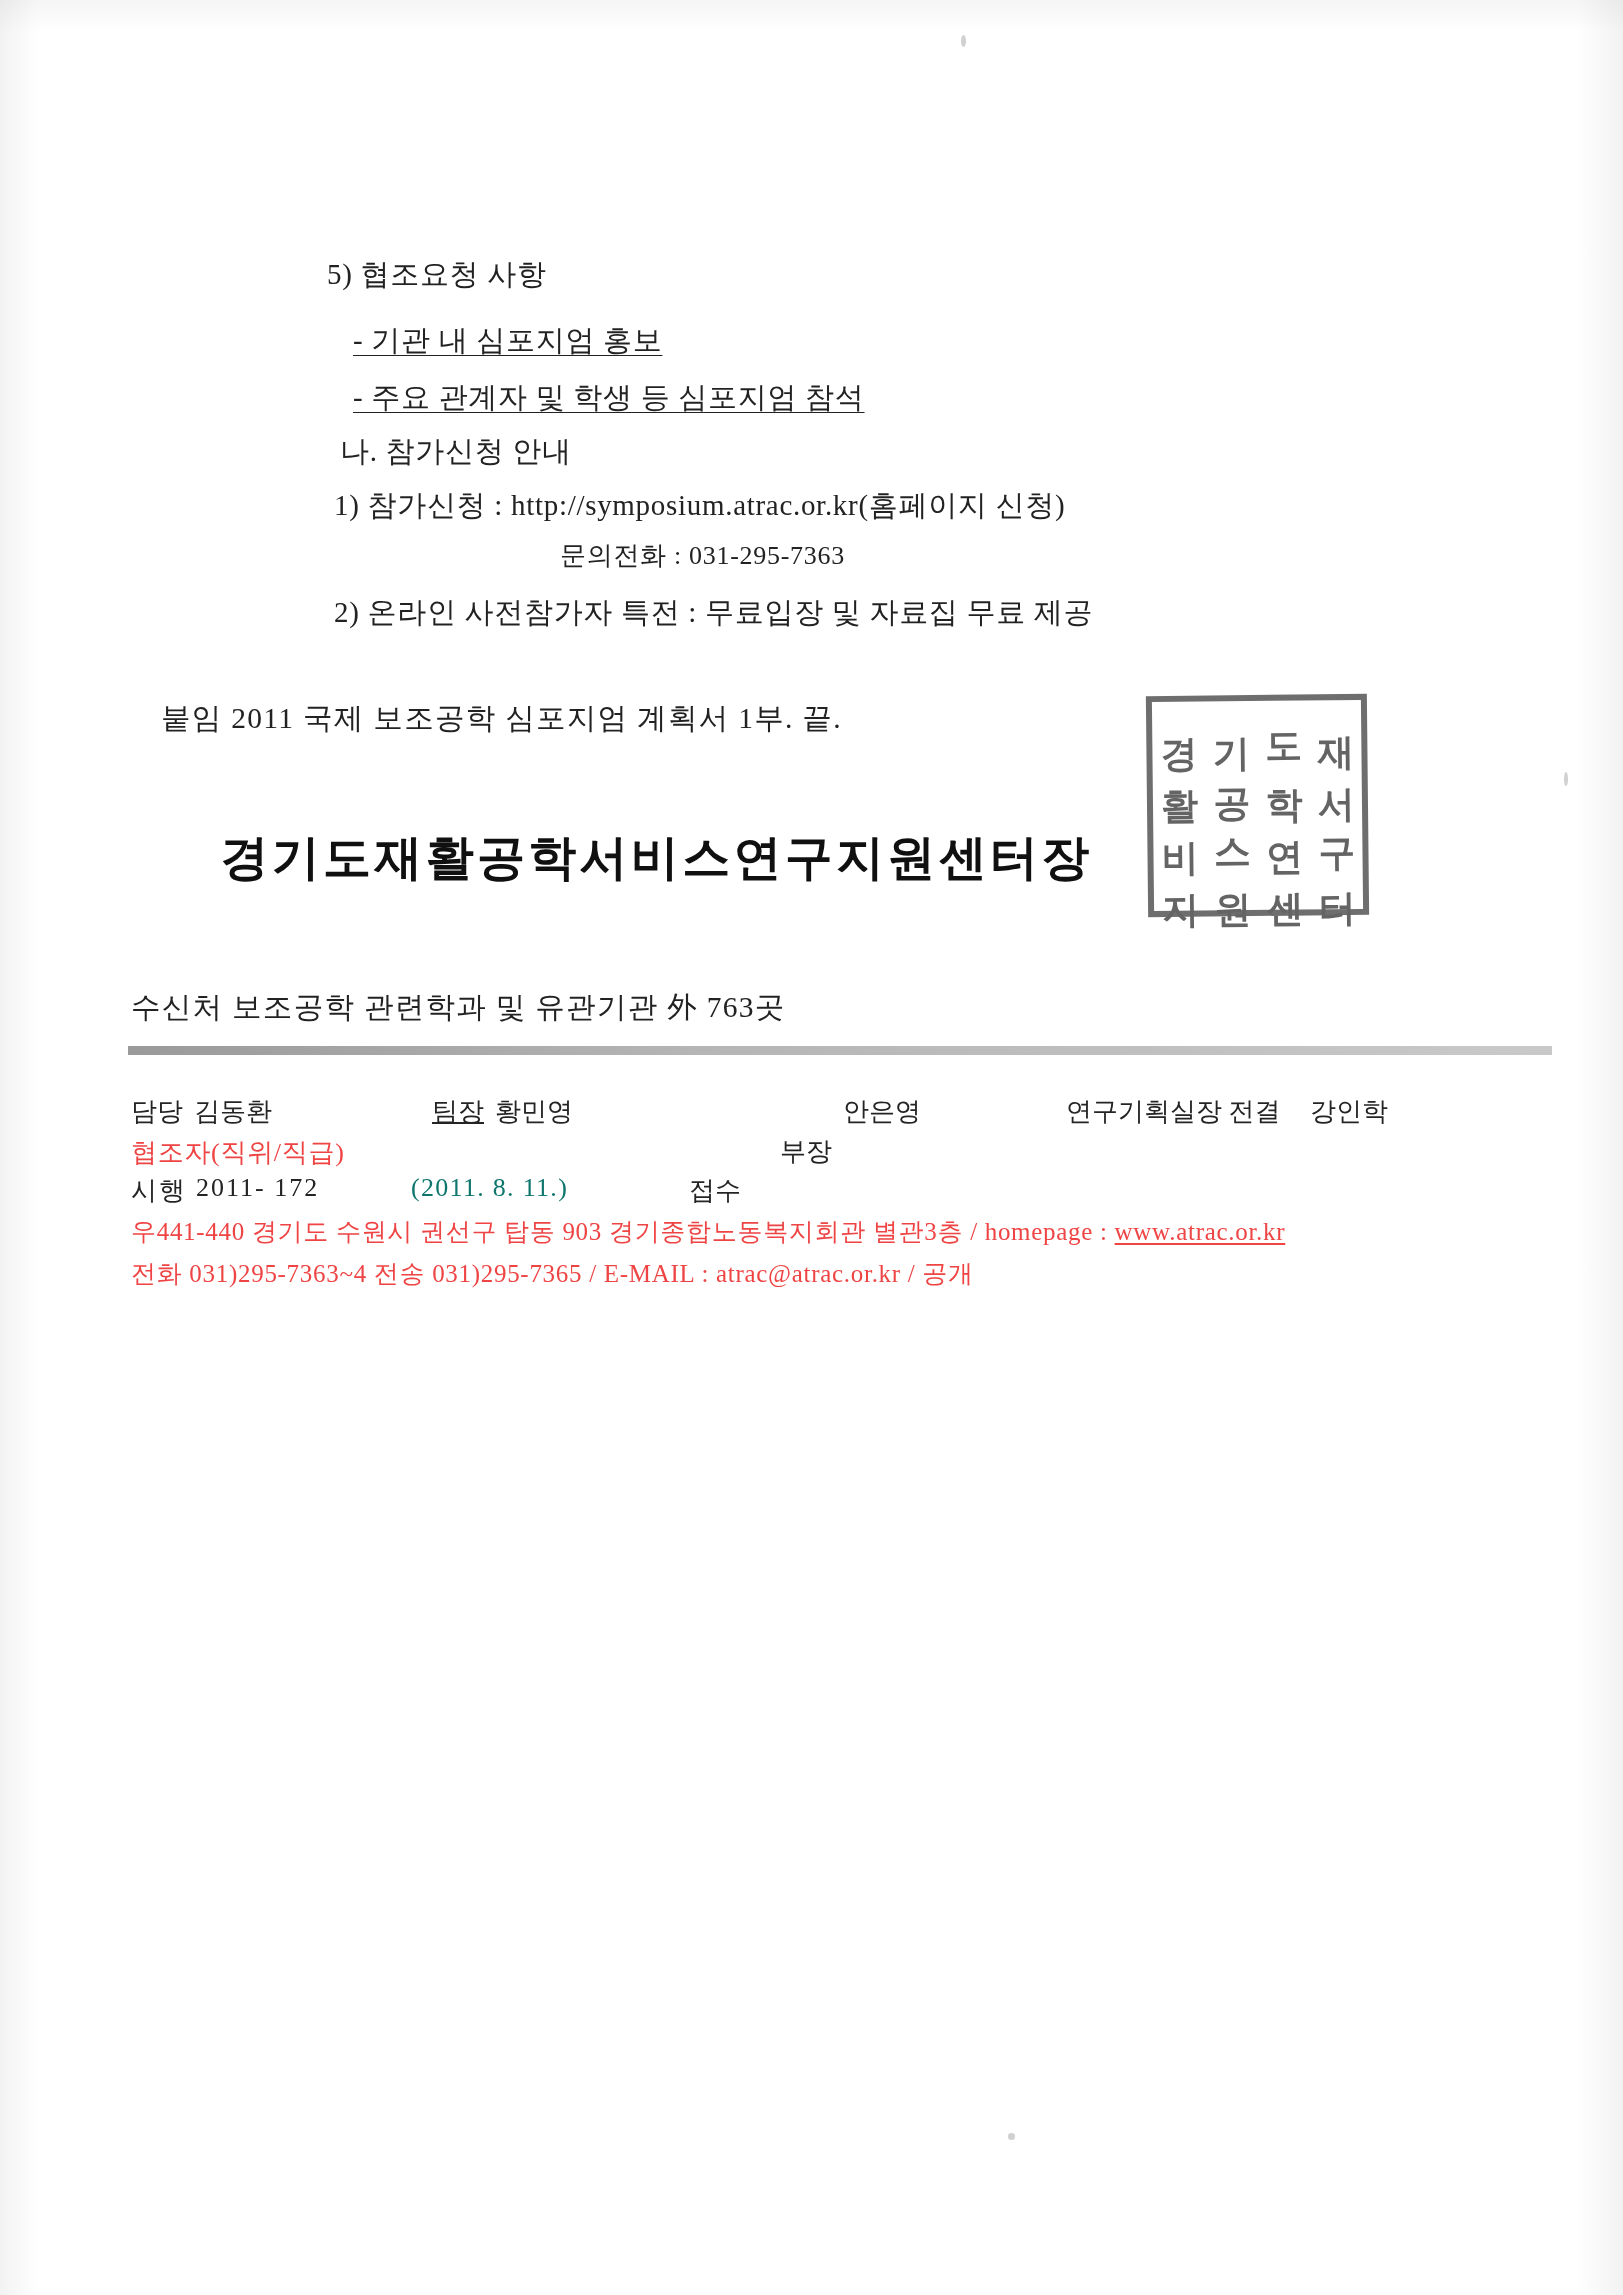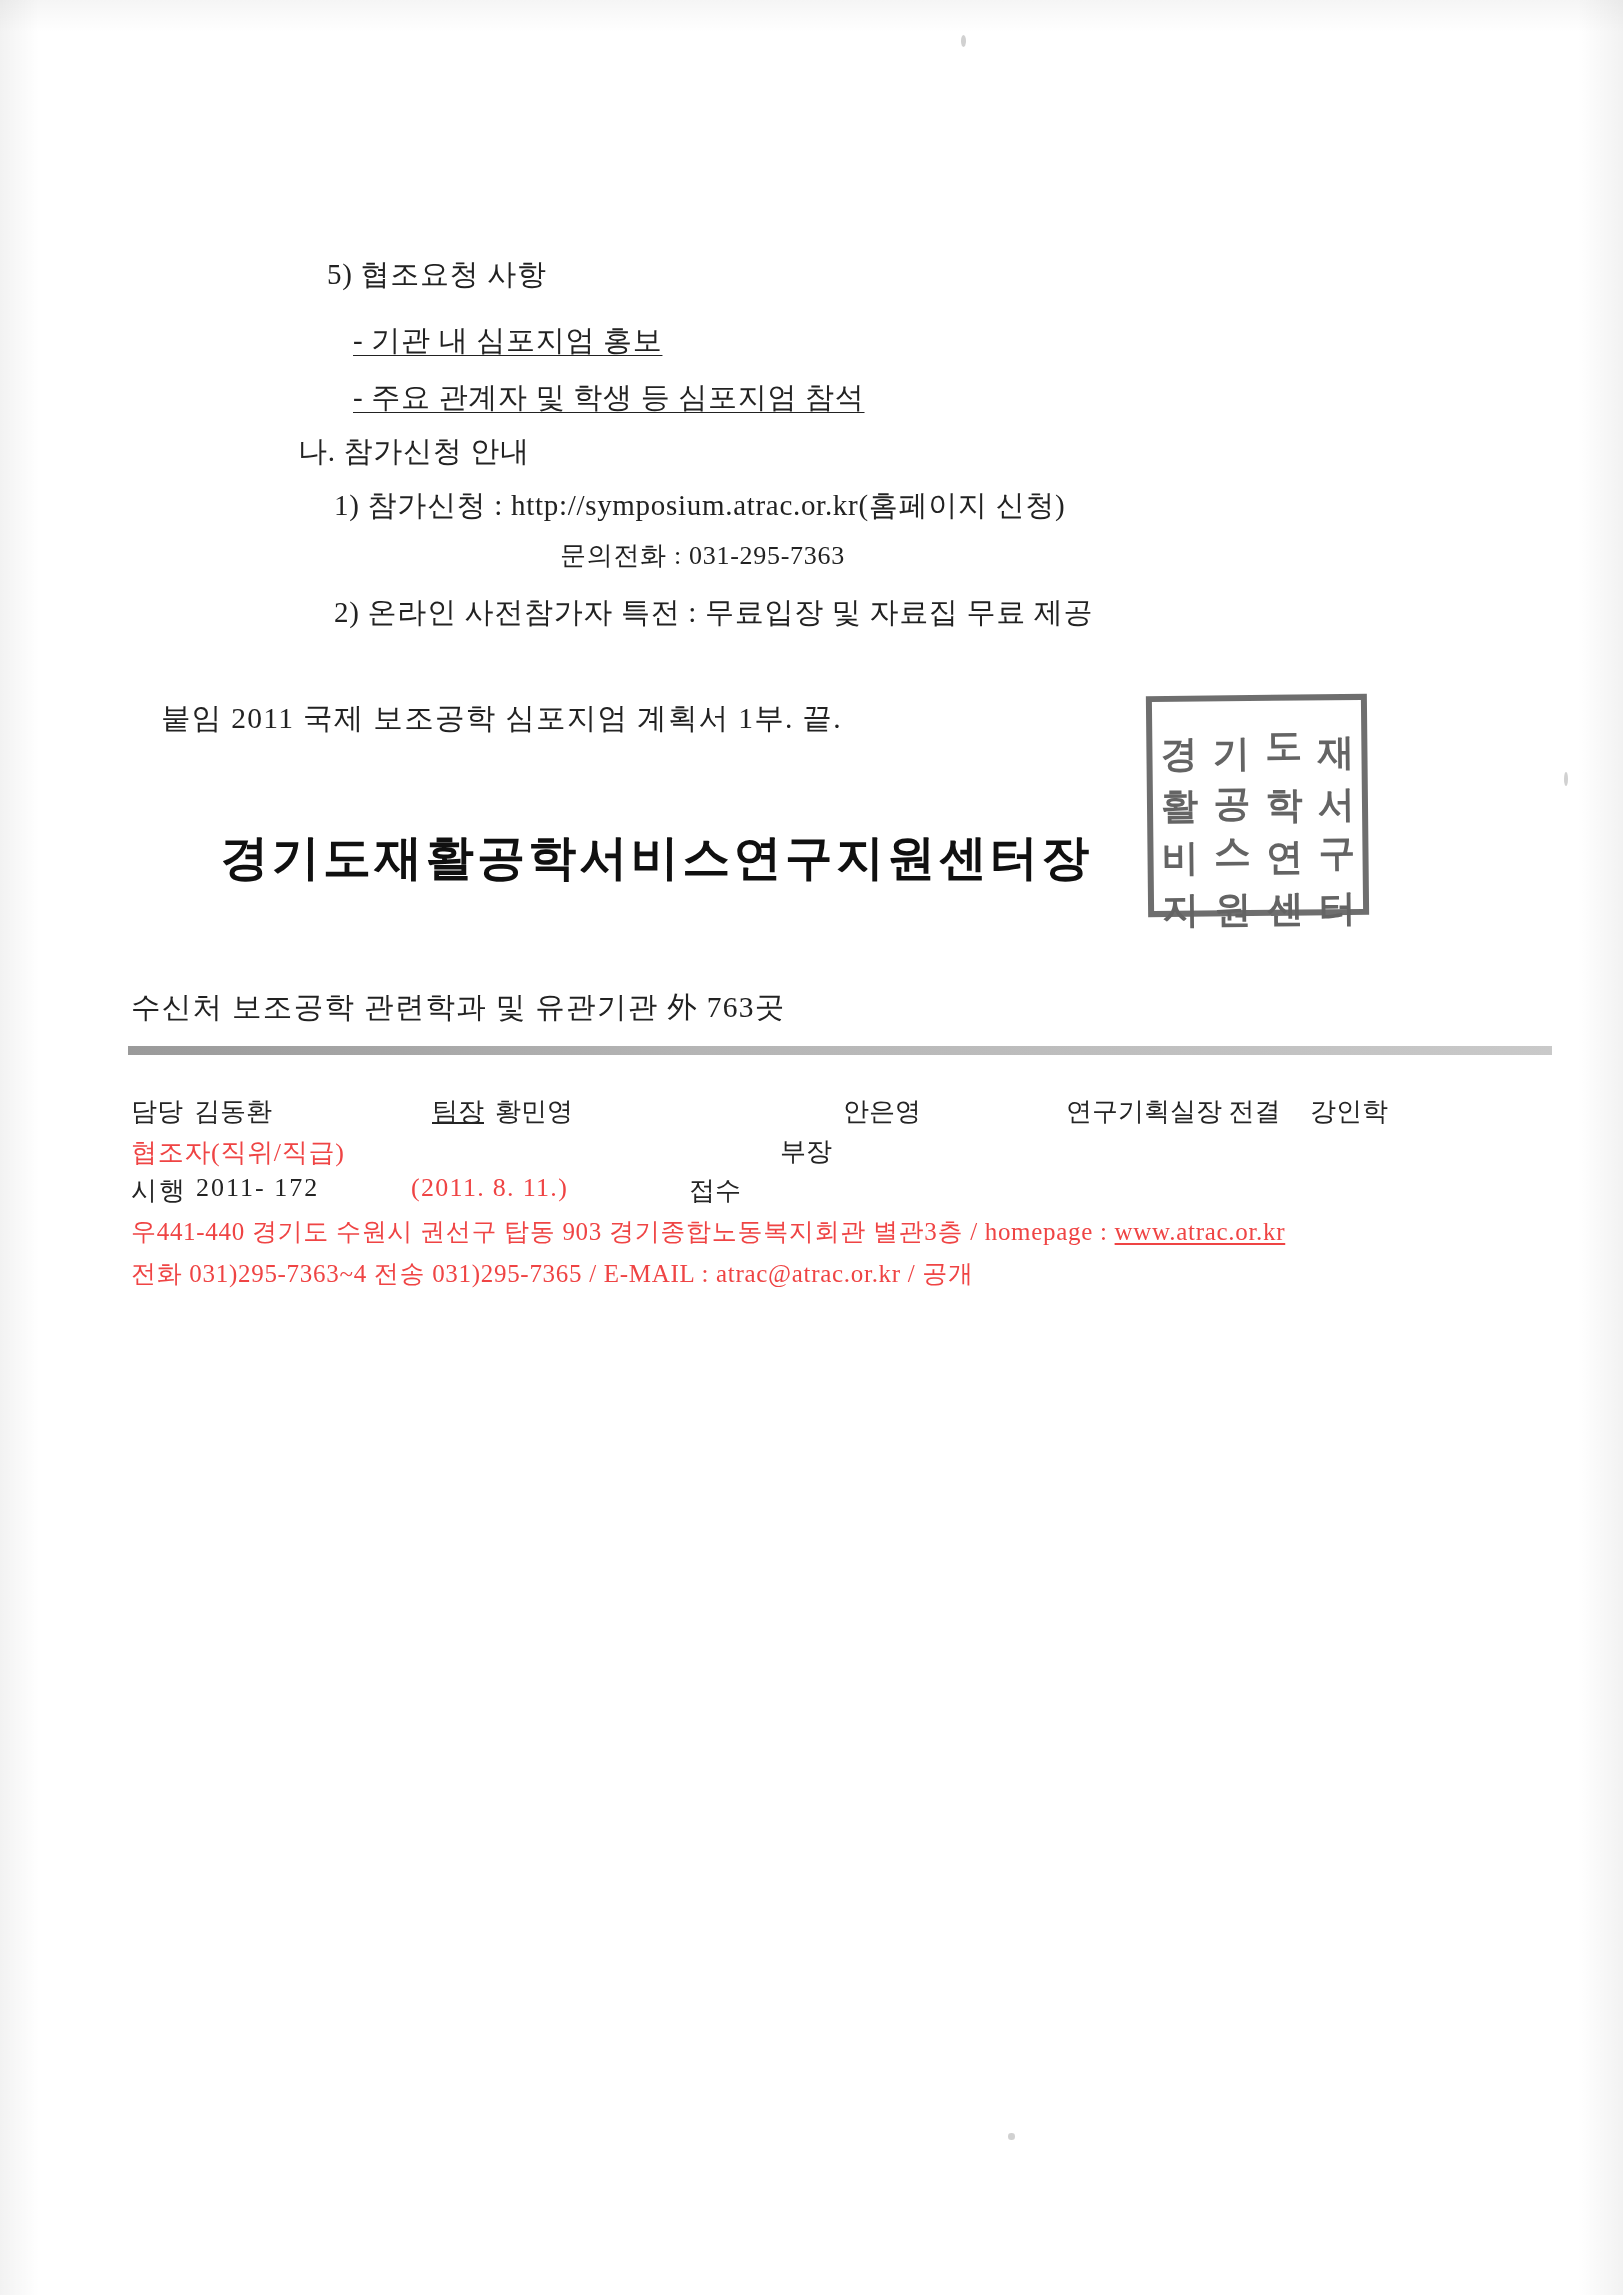--- a/index.html
+++ b/index.html
@@ -126,36 +126,36 @@
     font-family: "Liberation Serif", serif;
   }
   .f-line {
     position: absolute;
     white-space: nowrap;
     font-size: 26px;
     color: #ef4444;
     letter-spacing: 0.7px;
   }
   .f-col { position: absolute; white-space: nowrap; font-size: 26px; color: #242424; }
-  .faint { color: #ef4444; text-align: right; }
+  .faint { color: #0f766e; text-align: right; }
   .link { text-decoration: underline; text-underline-offset: 3.3px; }
   .small { font-size: 25px; }
 </style>
 </head>
 <body>
 
 <div class="page">
 
   <div class="scan-tint"></div>
 
   <div class="body-block">
     <div class="ln lvl1" style="top:255px;">5) 협조요청 사항</div>
     <div class="ln lvl2 underline-txt" style="top:321px;">- 기관 내 심포지엄 홍보</div>
     <div class="ln lvl2 underline-txt" style="top:378px;">- 주요 관계자 및 학생 등 심포지엄 참석</div>
-    <div class="ln lvl-na" style="top:432px;">나. 참가신청 안내</div>
+    <div class="ln lvl-na" style="top:432px;margin-left:42px;">나. 참가신청 안내</div>
     <div class="ln lvl-num" style="top:486px;">1) 참가신청 : http://symposium.atrac.or.kr(홈페이지 신청)</div>
     <div class="ln" style="left:560px; top:538px; font-size:26px; letter-spacing:0.7px;">문의전화 : 031-295-7363</div>
     <div class="ln lvl-num" style="top:593px;">2) 온라인 사전참가자 특전 : 무료입장 및 자료집 무료 제공</div>
 
     <div class="ln attach" style="top:699px;">붙임  2011 국제 보조공학 심포지엄 계획서 1부.  끝.</div>
 
     <div class="issuer" style="top:826px;">경기도재활공학서비스연구지원센터장</div>
 
     <div class="ln recipient" style="top:988px;text-align:right;">수신처  보조공학 관련학과 및 유관기관 外 763곳</div>
   </div>

